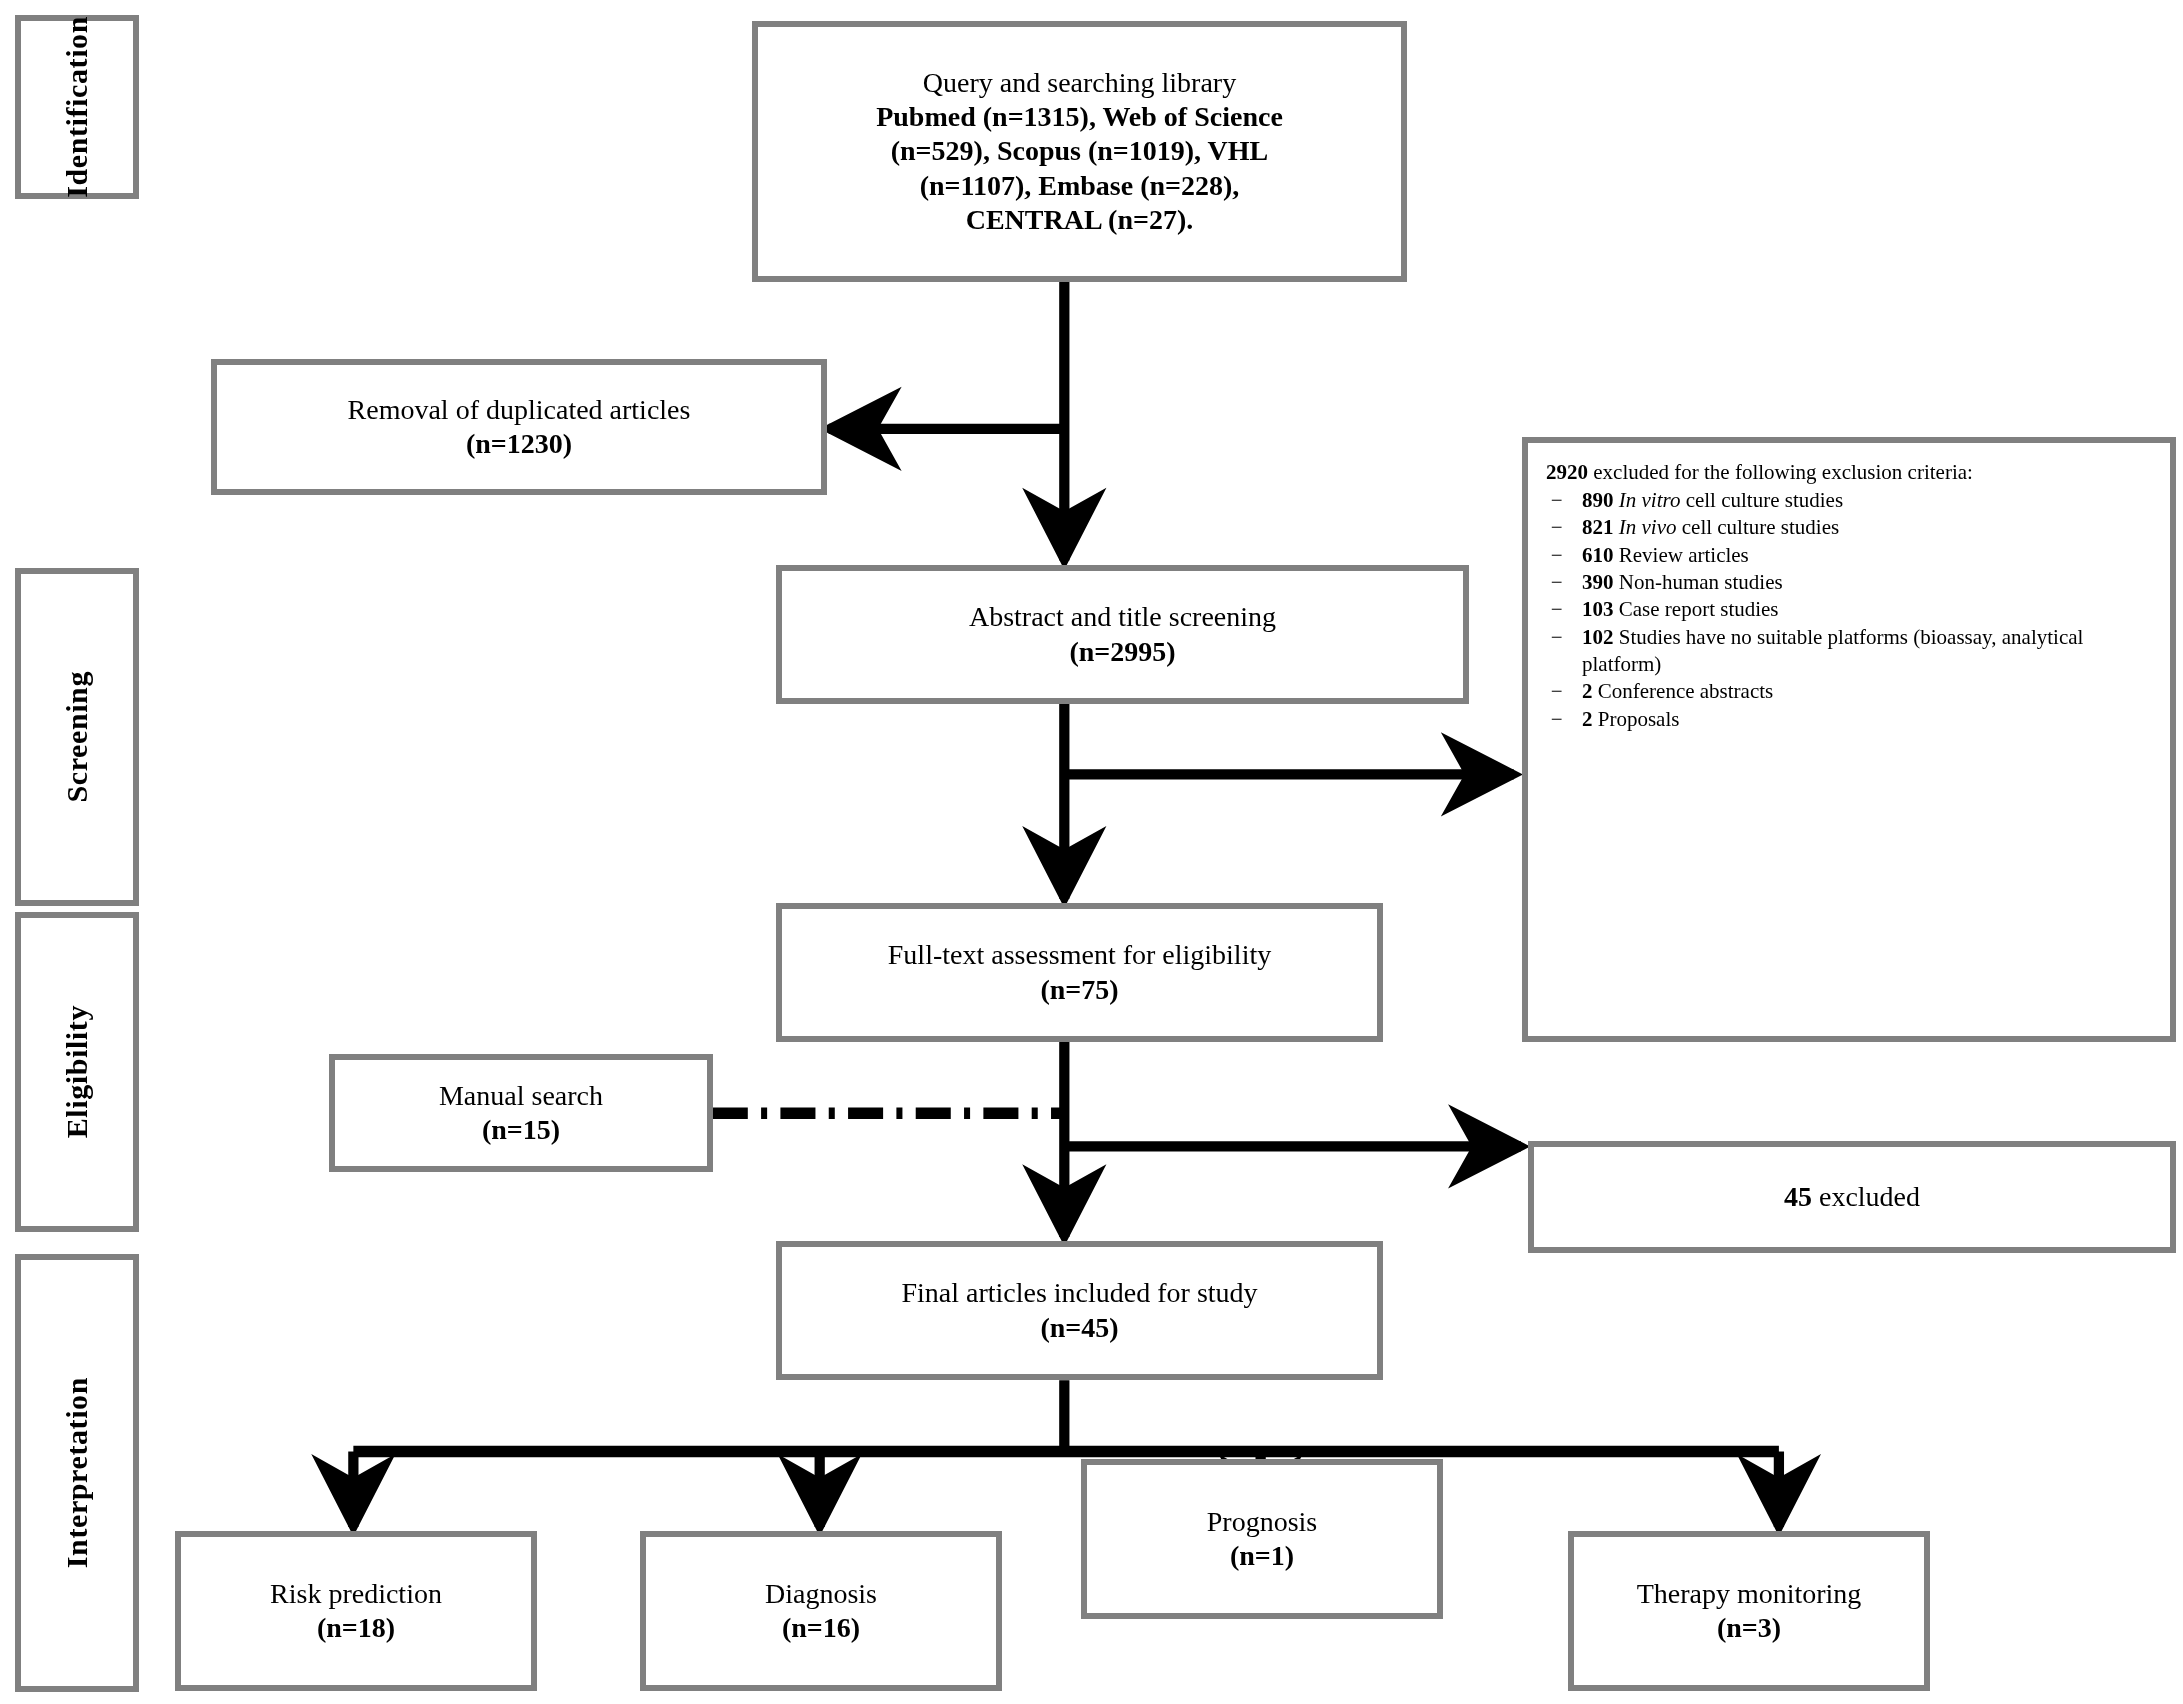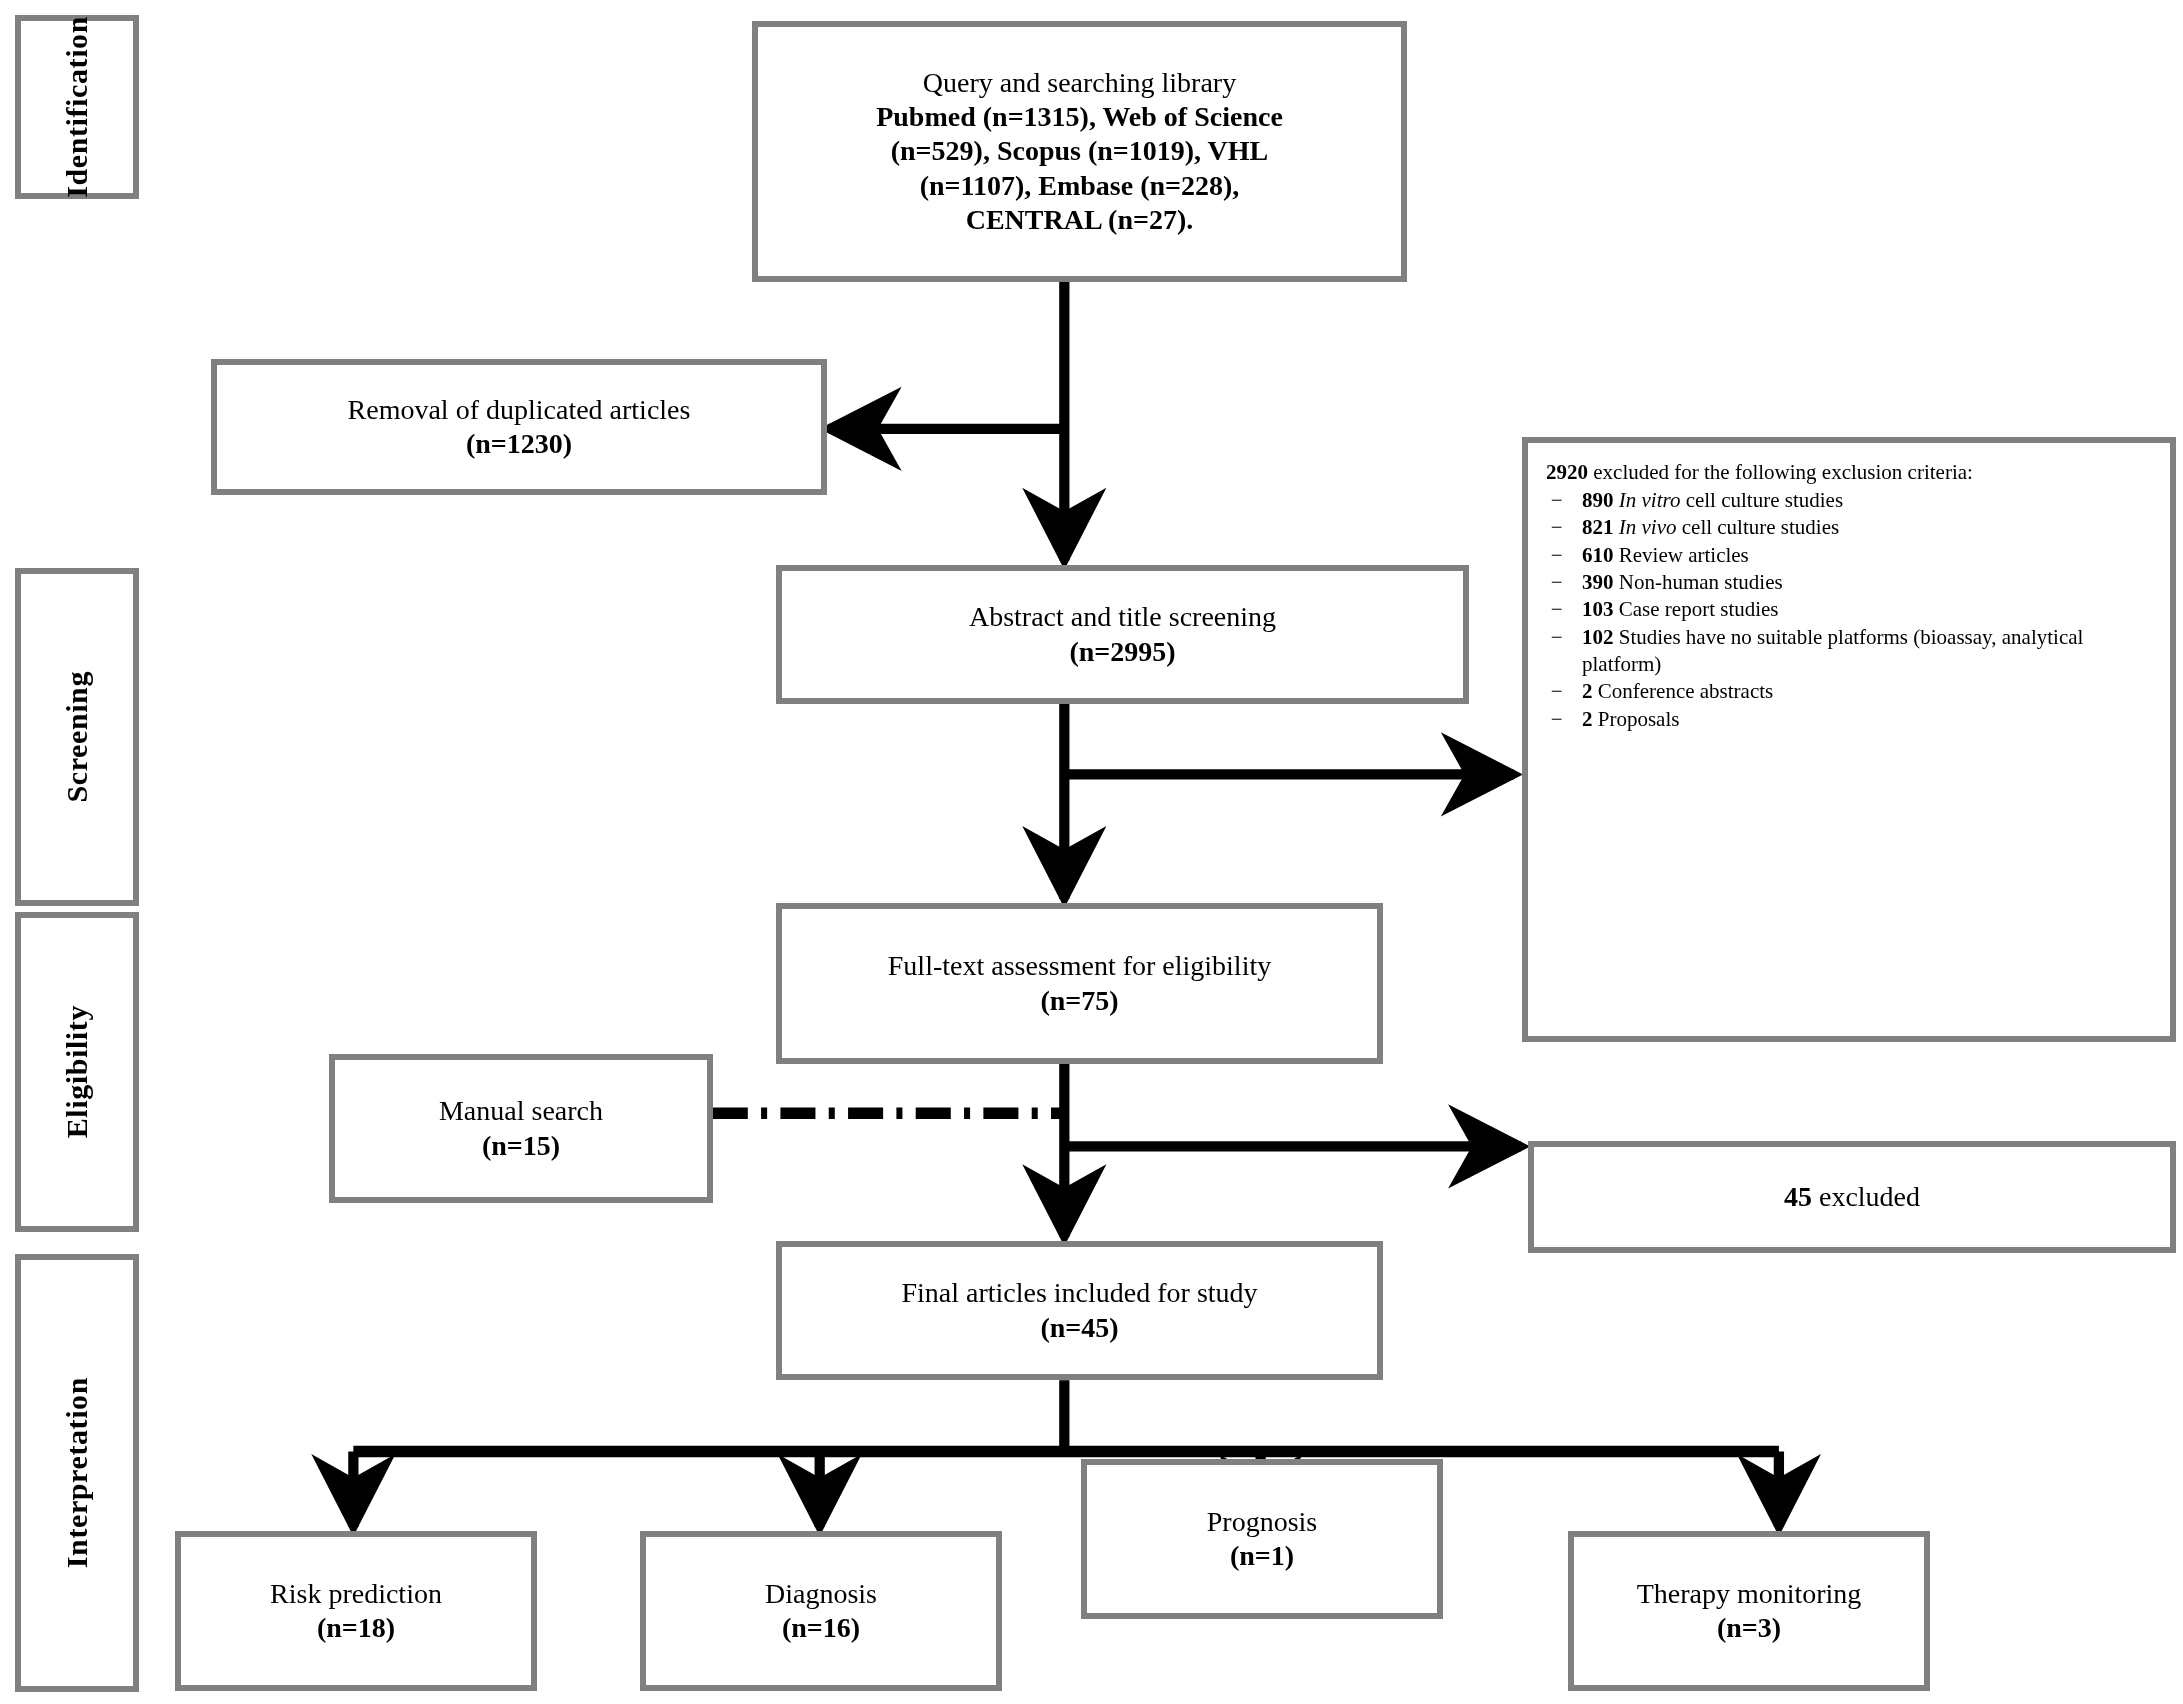--- a/index.html
+++ b/index.html
@@ -198,28 +198,28 @@
         <span>Conference abstracts</span>
       </li>
       <li>
         <span class="dash">−</span>
         <b>2</b>
         <span>Proposals</span>
       </li>
     </ul>
   </div>
 
-  <div class="box" style="left:776px; top:903px; width:607px; height:161px;">
+  <div class="box" style="left:776px; top:903px; width:607px; height:139px;">
     <div class="inner">
       <div>Full-text assessment for eligibility</div>
       <div><b>(n=75)</b></div>
     </div>
   </div>
 
-  <div class="box" style="left:329px; top:1054px; width:384px; height:149px;">
+  <div class="box" style="left:329px; top:1054px; width:384px; height:118px;">
     <div class="inner">
       <div>Manual search</div>
       <div><b>(n=15)</b></div>
     </div>
   </div>
 
   <div class="box" style="left:1528px; top:1103px; width:648px; height:112px;margin-top:38px;">
     <div class="inner">
       <div>
         <b>45</b>

